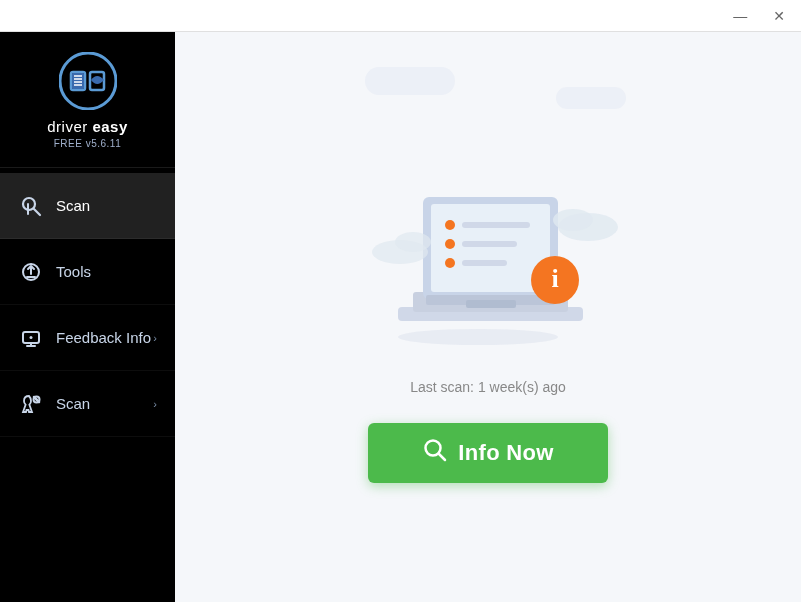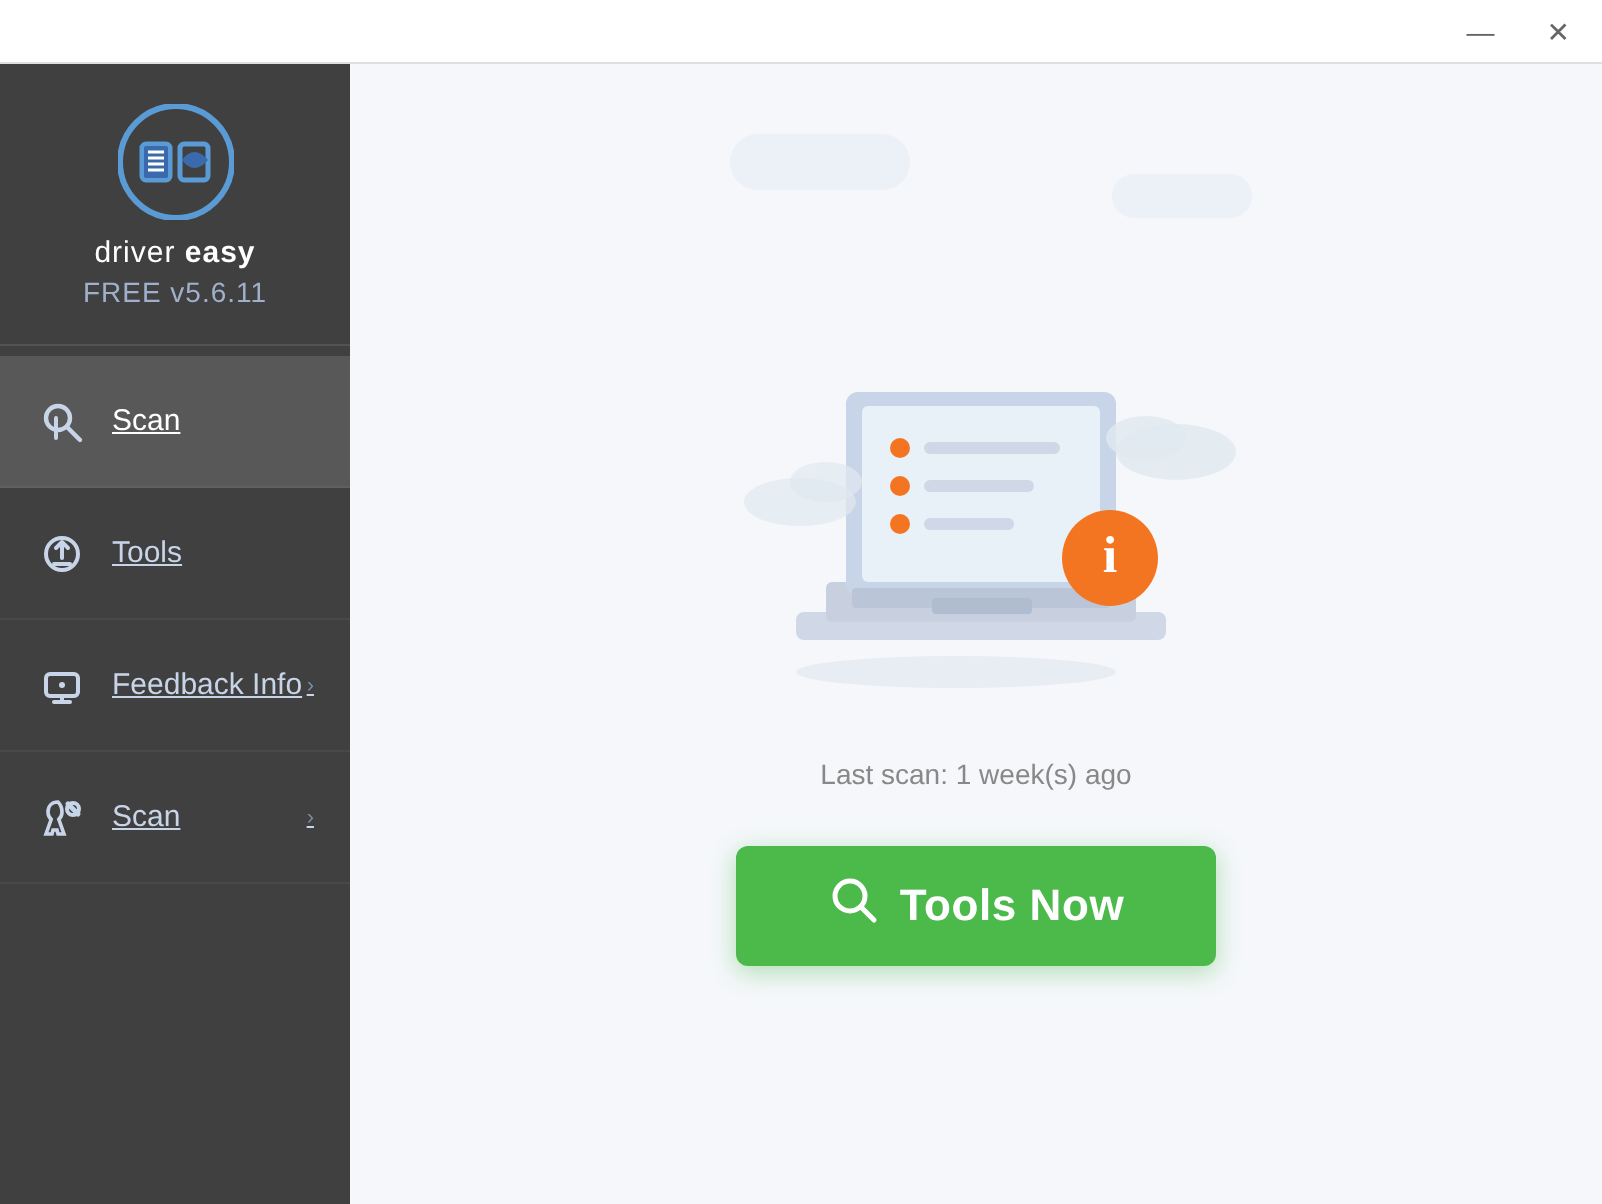--- a/index.html
+++ b/index.html
@@ -38,21 +38,21 @@
     
     .app-body {
       display: flex;
       flex: 1;
       overflow: hidden;
     }
 
     
     .sidebar {
       width: 175px;
-      background: #404040;
+      background: #000000;
       display: flex;
       flex-direction: column;
       flex-shrink: 0;
       color: #fff;
       justify-content: flex-end;
     }
 
     .logo-area {
       display: flex;
       flex-direction: column;
@@ -71,21 +71,21 @@
       font-size: 15px;
       font-weight: 300;
       color: #fff;
       letter-spacing: 0.5px;
       line-height: 1.2;
       text-align: center;
     }
     .logo-title strong { font-weight: 700; }
 
     .logo-version {
-      font-size: 14px;
+      font-size: 10px;
       color: #a0b0cc;
       margin-top: 2px;
       letter-spacing: 0.5px;
     }
 
     .nav-menu {
       flex: 1;
       display: flex;
       flex-direction: column;
       padding-top: 5px;
@@ -95,21 +95,20 @@
       display: flex;
       align-items: center;
       padding: 0 18px;
       height: 66px;
       cursor: pointer;
       position: relative;
       color: #c8d5e8;
       font-size: 15px;
       transition: background 0.15s;
       border-bottom: 1px solid rgba(255,255,255,0.05);
-      text-decoration: underline;
     }
     .nav-item.active {
       background: rgba(255,255,255,0.13);
       color: #fff;
     }
 
     .nav-item-icon {
       width: 26px;
       height: 26px;
       margin-right: 12px;
@@ -378,18 +377,18 @@
 
     <p class="last-scan">Last scan: 1 week(s) ago</p>
 
     <button class="scan-now-btn">
       <span class="scan-icon">
         <svg width="26" height="26" viewBox="0 0 26 26" fill="none" xmlns="http://www.w3.org/2000/svg">
           <circle cx="11" cy="11" r="7.5" stroke="#fff" stroke-width="2.5"></circle>
           <line x1="16.5" y1="16.5" x2="23" y2="23" stroke="#fff" stroke-width="2.5" stroke-linecap="round"></line>
         </svg>
       </span>
-      <span>Tools Now</span>
+      <span>Info Now</span>
     </button>
 
   </div>
 
 </div>
 
 </body></html>

